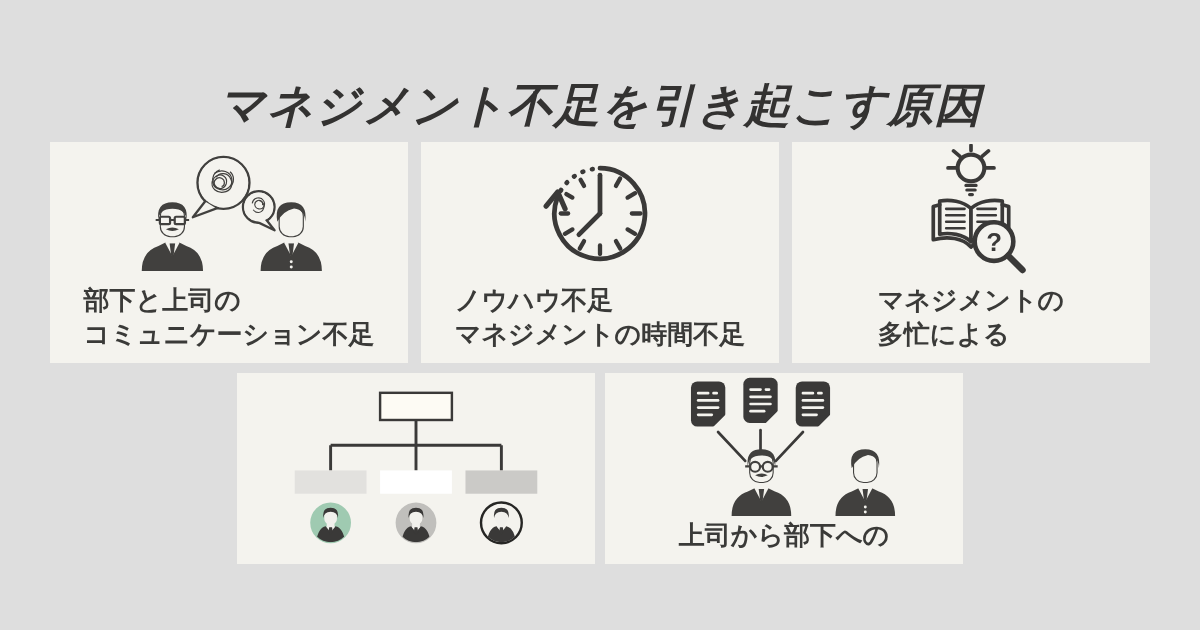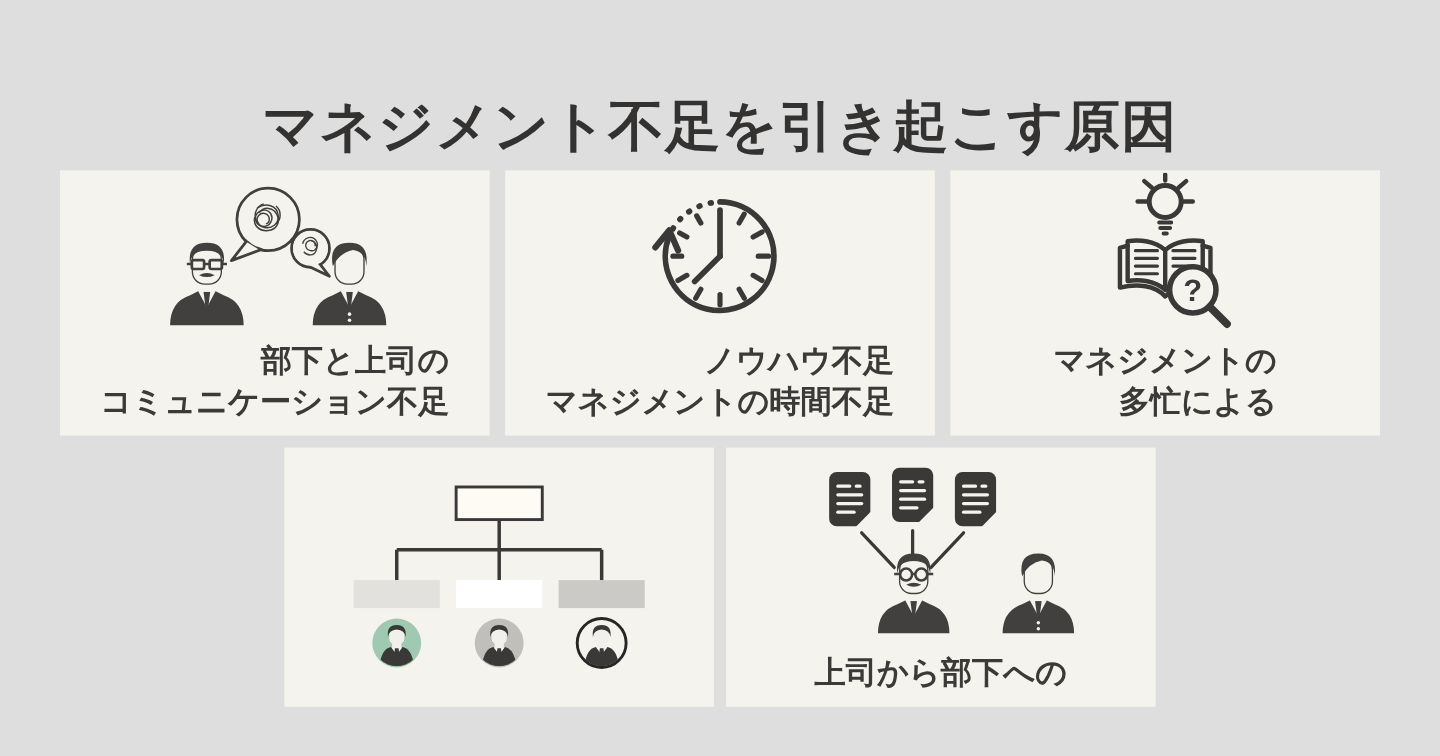--- a/index.html
+++ b/index.html
@@ -5,33 +5,33 @@
   html,body{margin:0;padding:0;}
   body{
     width:1200px;height:630px;
     background:#dedede;
     font-family:"Liberation Sans","DejaVu Sans",sans-serif;
     position:relative;overflow:hidden;
   }
   .title{
     position:absolute;top:44px;left:0;width:1200px;
     text-align:center;font-size:46px;font-weight:900;
-    color:#333231;letter-spacing:1px;
+    color:#333231;letter-spacing:1px;font-style:italic;
   }
   .card{
     position:absolute;background:#f4f3ee;
     display:flex;flex-direction:column;align-items:center;justify-content:flex-end;
     width:358px;
   }
   .row1{top:142px;height:221px;}
-  .row2{top:373px;height:216px;}
+  .row2{top:373px;height:191px;}
   .c1{left:50px}.c2{left:421px}.c3{left:792px}.c4{left:237px}.c5{left:605px}
   .icon-area{flex:1;display:flex;align-items:center;justify-content:center;width:100%;overflow:hidden;}
   .label{
-    text-align:right;font-weight:bold;font-size:26px;
+    text-align:left;font-weight:bold;font-size:26px;
     color:#3a3a38;line-height:1.28;margin:0 6px 12px 6px;
   }
   .label .l2:empty{display:none}
   svg{display:block}
   .defs-holder{position:absolute;width:0;height:0;overflow:hidden}
 </style>
 </head>
 <body>
 
 <svg class="defs-holder" aria-hidden="true">

